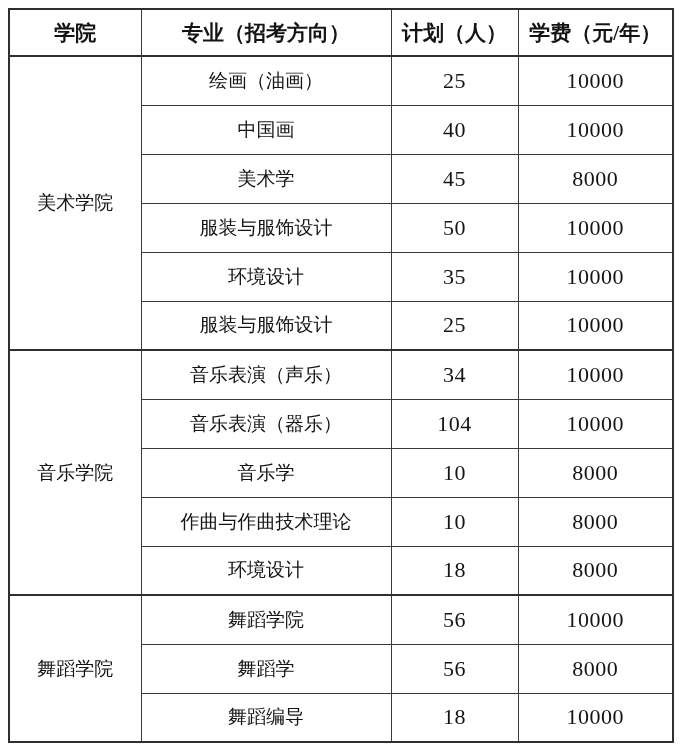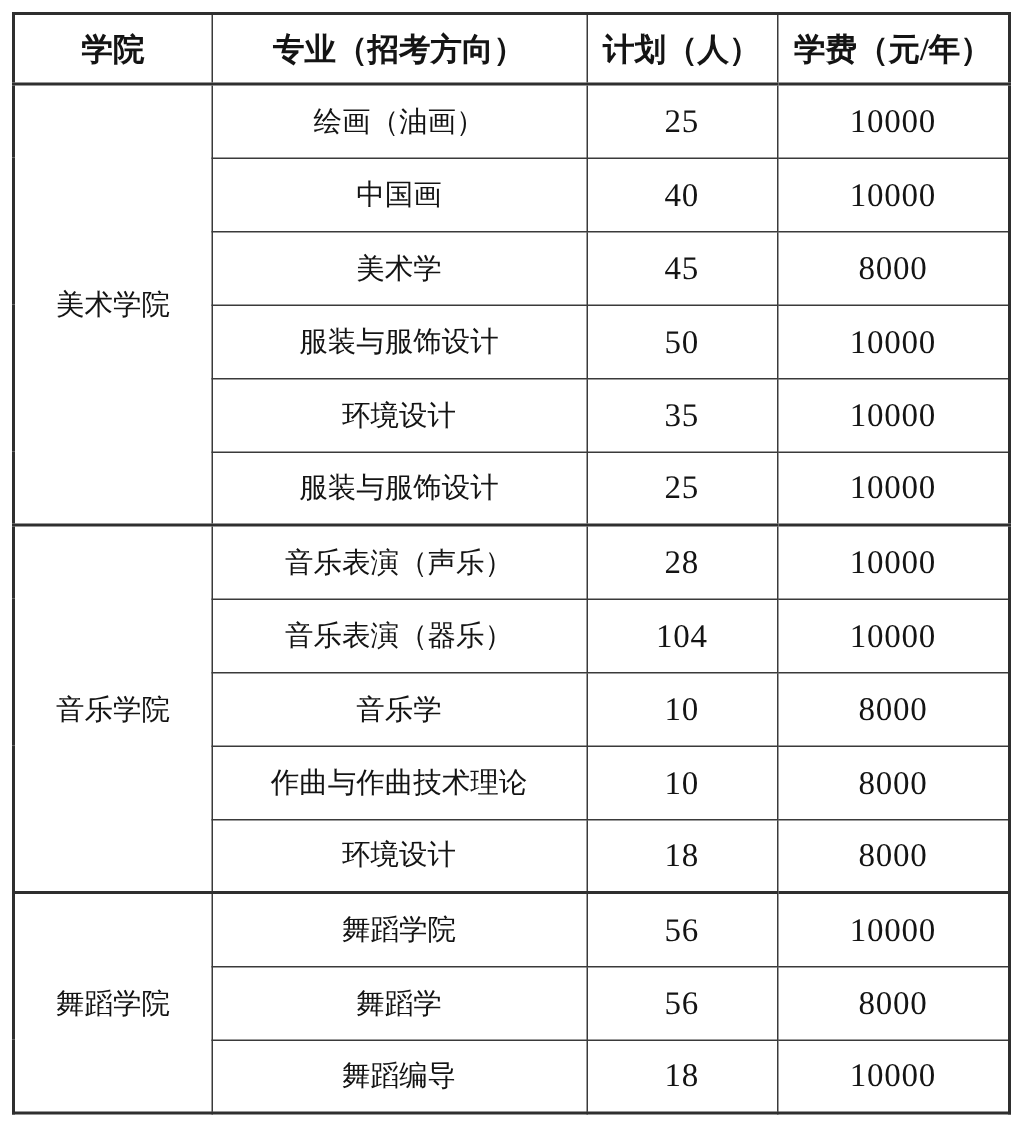--- a/index.html
+++ b/index.html
@@ -100,21 +100,21 @@
         <td class="tuition-cell">10000</td>
       </tr>
       <tr>
         <td class="major-cell">服装与服饰设计</td>
         <td class="plan-cell">25</td>
         <td class="tuition-cell">10000</td>
       </tr>
       <tr class="group-first">
         <td rowspan="5" class="college-cell">音乐学院</td>
         <td class="major-cell">音乐表演（声乐）</td>
-        <td class="plan-cell">28</td>
+        <td class="plan-cell">34</td>
         <td class="tuition-cell">10000</td>
       </tr>
       <tr>
         <td class="major-cell">音乐表演（器乐）</td>
         <td class="plan-cell">104</td>
         <td class="tuition-cell">10000</td>
       </tr>
       <tr>
         <td class="major-cell">音乐学</td>
         <td class="plan-cell">10</td>

